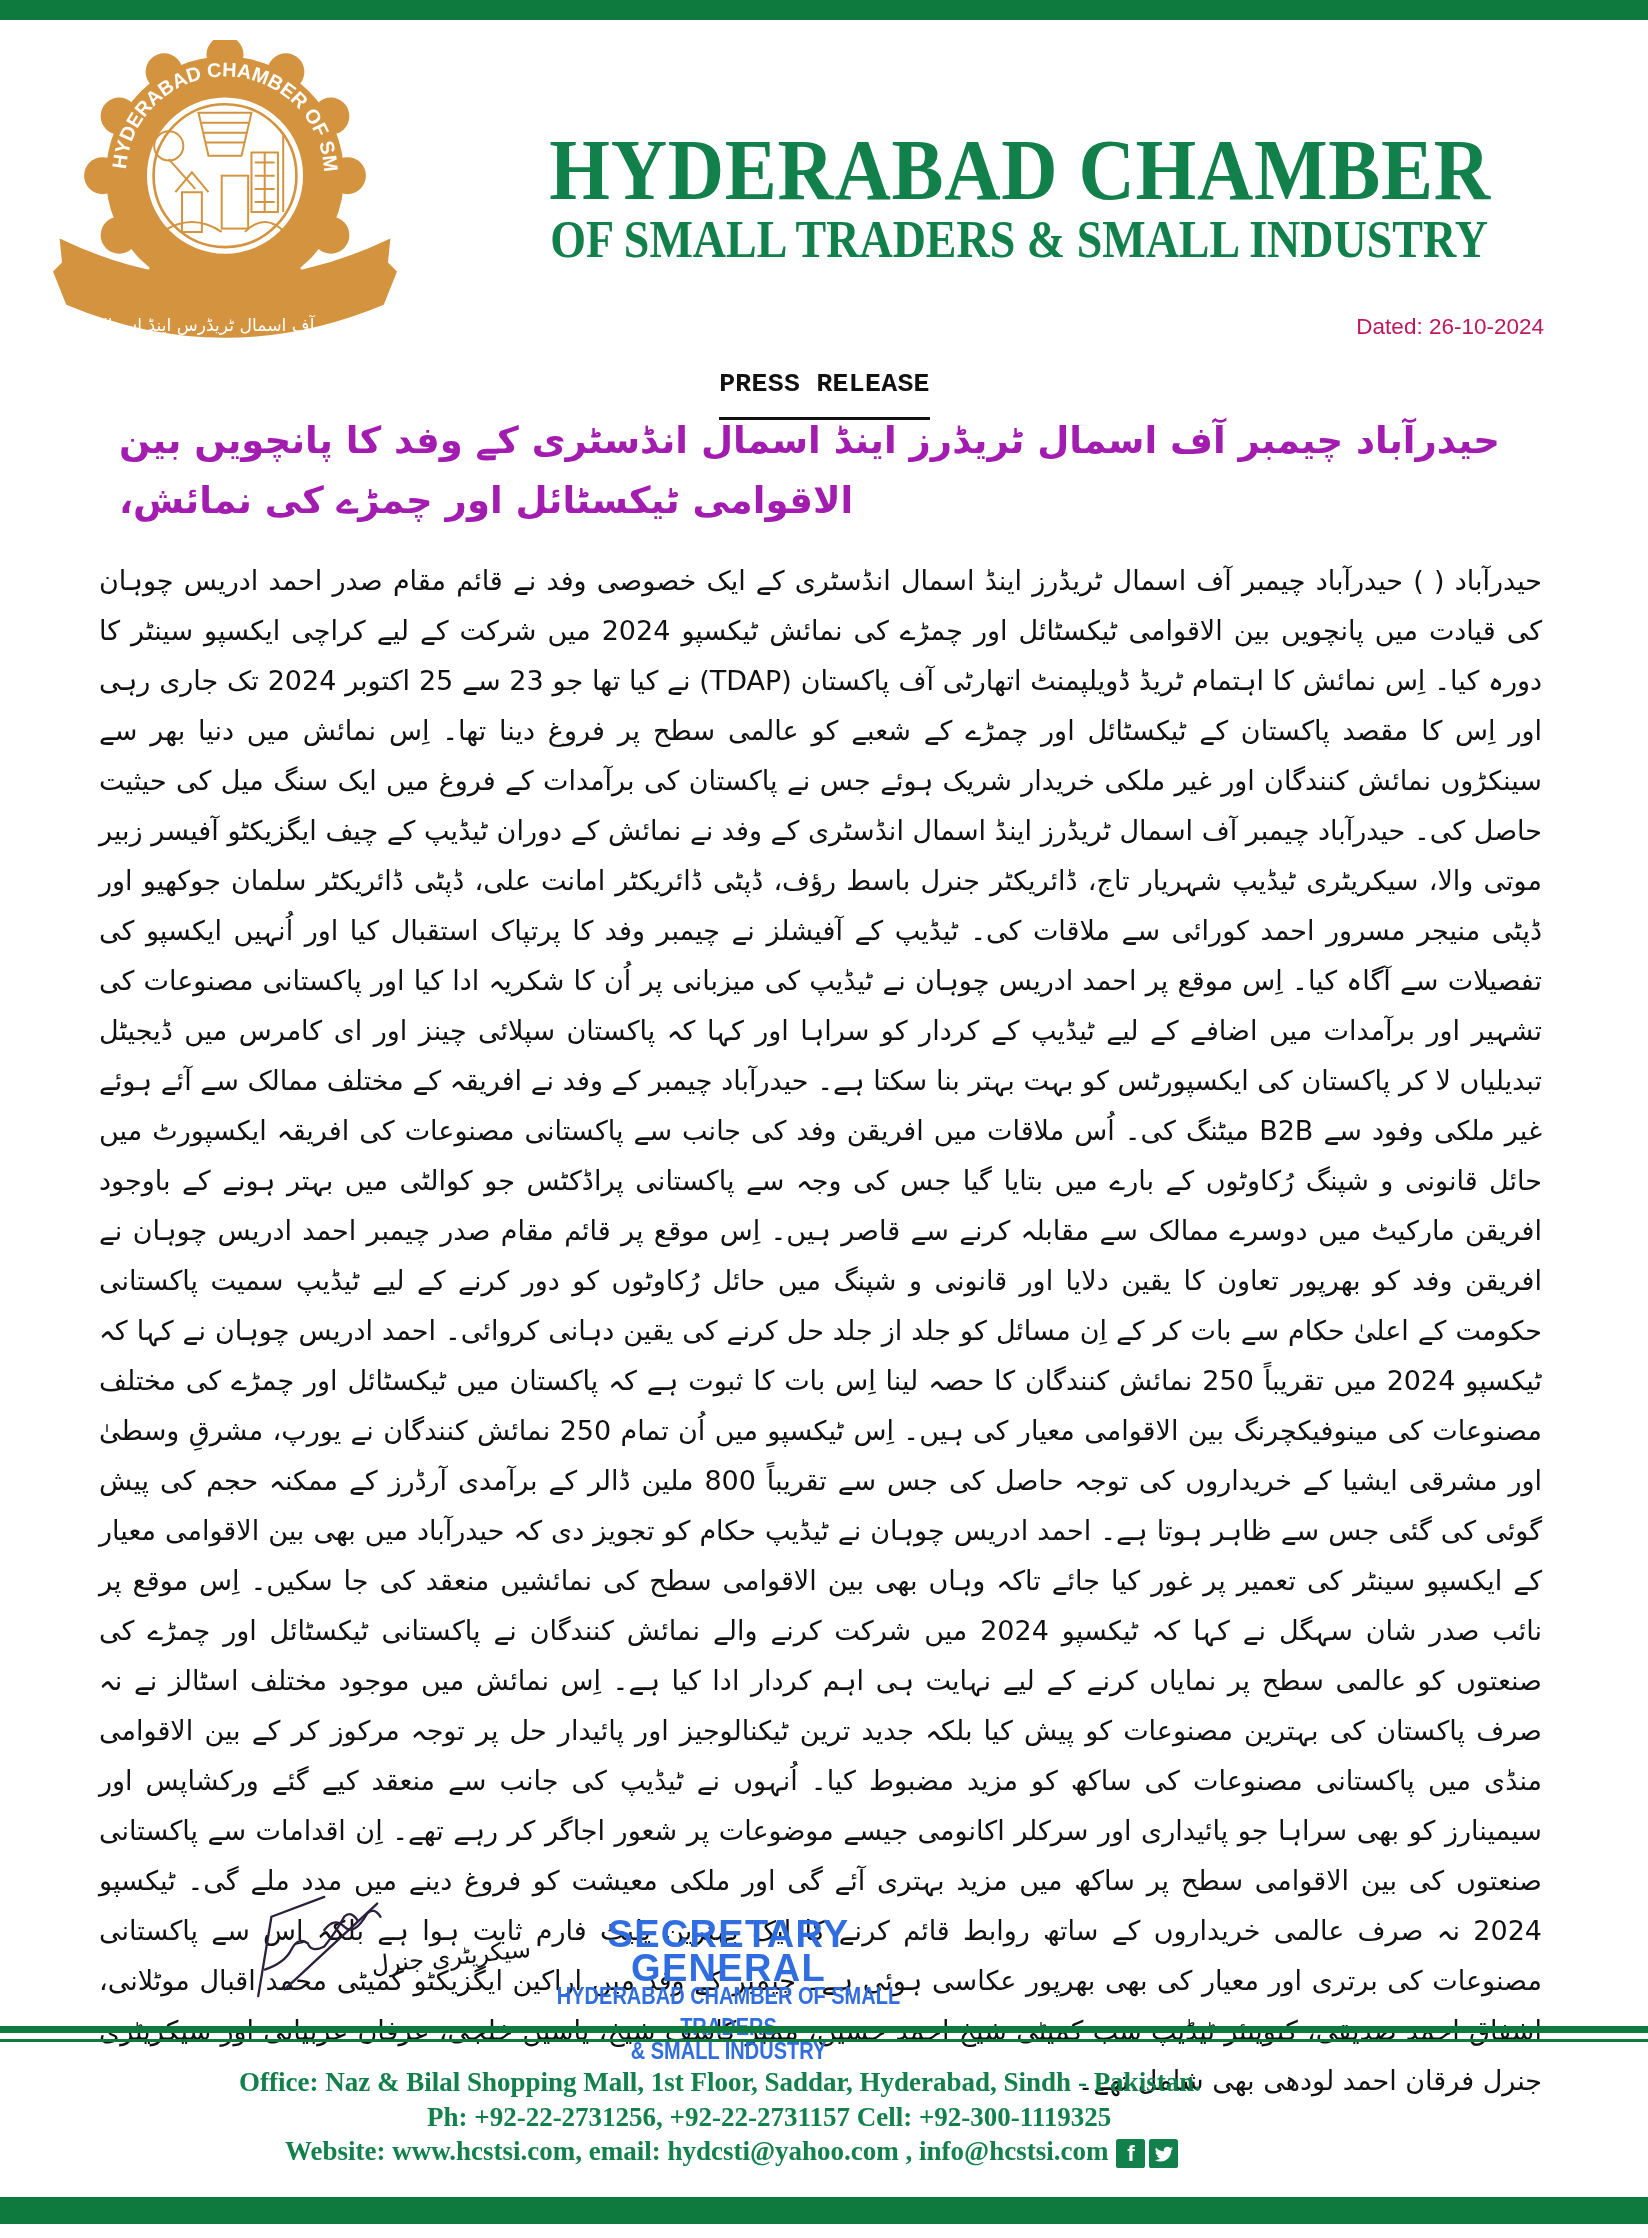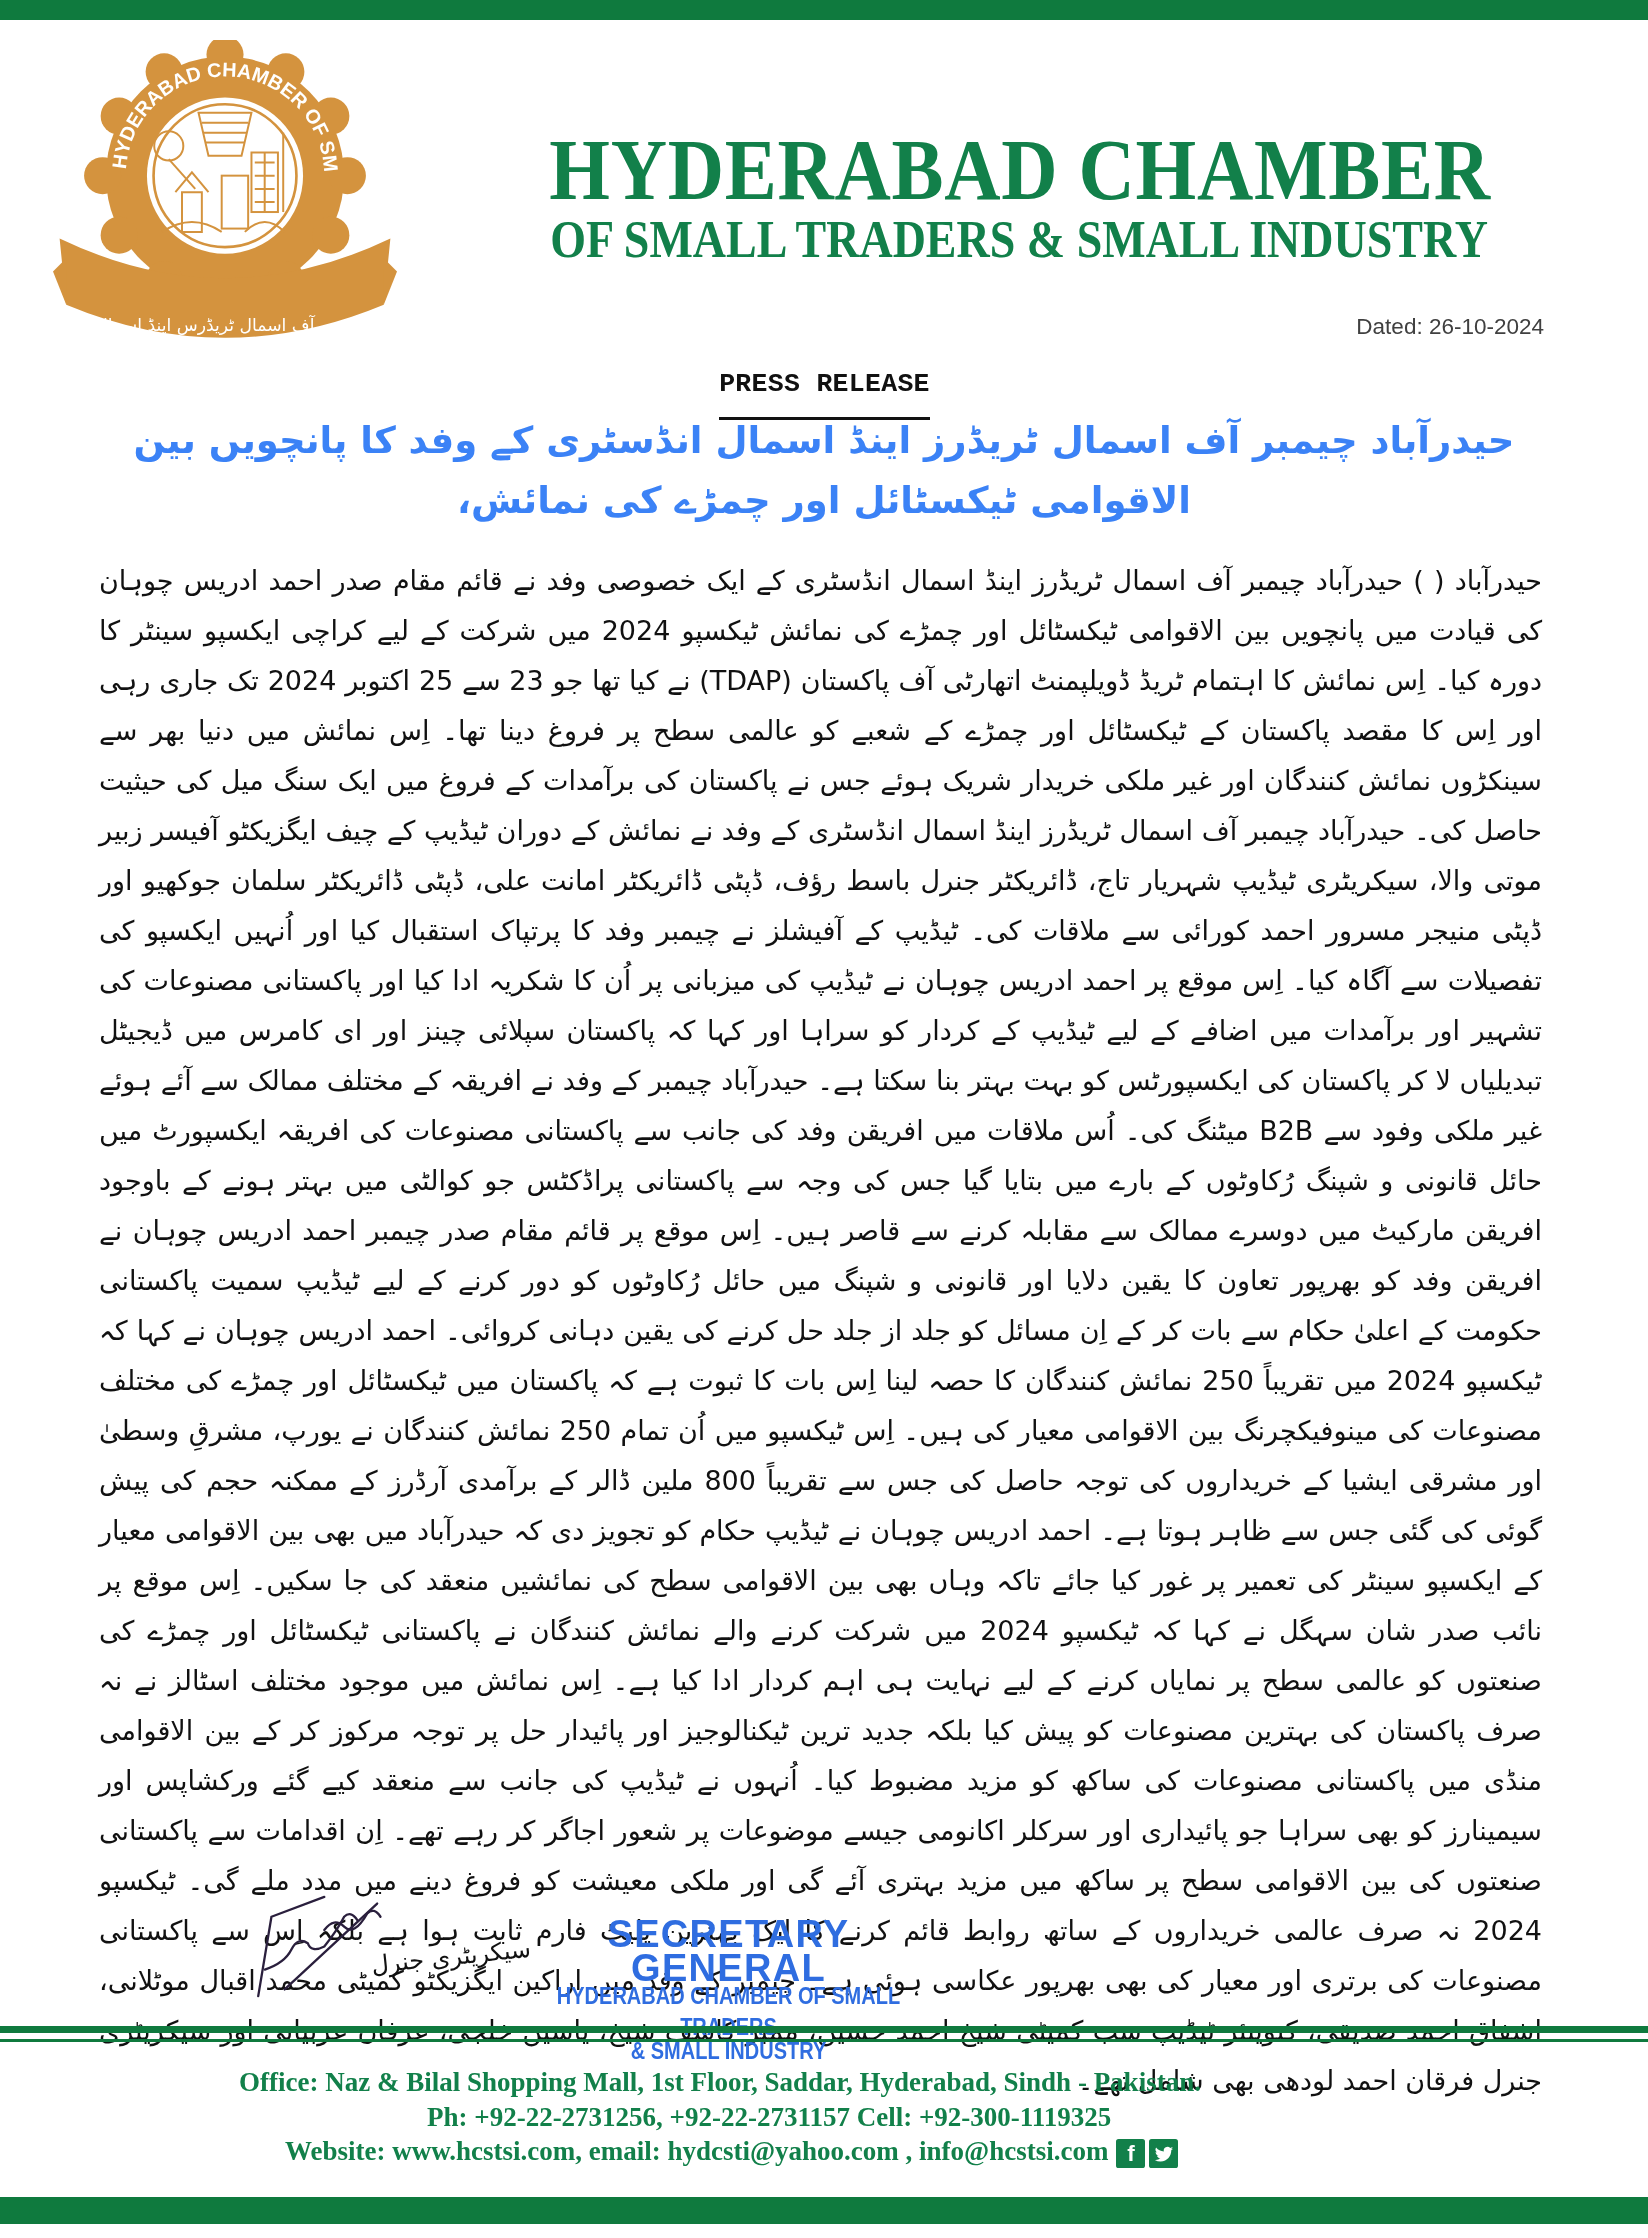--- a/index.html
+++ b/index.html
@@ -14,28 +14,28 @@
 
   
   .title-main { position: absolute; left: 530px; top: 126px; width: 980px; text-align: center;
     font-family: "Liberation Serif", serif; font-weight: bold; font-size: 78px; color: #12804a;
     letter-spacing: 0.7px; transform: scaleY(1.12); transform-origin: top center; line-height: 1; }
   .title-sub { position: absolute; left: 463px; top: 213px; width: 1112px; text-align: center;
     font-family: "Liberation Serif", serif; font-weight: bold; font-size: 46px; color: #12804a;
     transform: scaleY(1.15); transform-origin: top center; line-height: 1; }
 
   .dated { position: absolute; right: 105px; top: 314px; font-family: "Liberation Sans", sans-serif;
-    font-size: 22.5px; color: #404040; }
+    font-size: 22.5px; color: #be185d; }
 
   .press-release { position: absolute; left: 0; width: 100%; top: 369px; text-align: center; }
   .press-release span { font-family: Liberation Mono, monospace; font-weight: bold; font-size: 26.5px;
     border-bottom: 3.3px solid #111; padding-bottom: 18px; letter-spacing: 0.3px; }
 
-  .headline { position: absolute; left: 119px; width: 1410px; top: 411px; direction: rtl; text-align: center;
-    font-family: "DejaVu Sans", sans-serif; font-weight: bold; font-size: 37px; line-height: 60px; color: #3b82f6; }
+  .headline { position: absolute; left: 119px; width: 1410px; top: 411px; direction: rtl; text-align: left;
+    font-family: "DejaVu Sans", sans-serif; font-weight: bold; font-size: 37px; line-height: 60px; color: #a21caf; }
 
   .body-text { position: absolute; left: 99px; width: 1443px; top: 556px; direction: rtl; text-align: justify;
     font-family: "DejaVu Sans", sans-serif; font-size: 27px; line-height: 50px; color: #111;
     text-align-last: right; }
   .body-text p { margin: 0; }
 
   
   .signature { position: absolute; left: 245px; top: 1890px; width: 152px; height: 113px; }
   .signature svg { width: 100%; height: 100%; }
   .sig-urdu { position: absolute; left: 371px; top: 1943px; direction: rtl; font-family: "DejaVu Sans", sans-serif;

